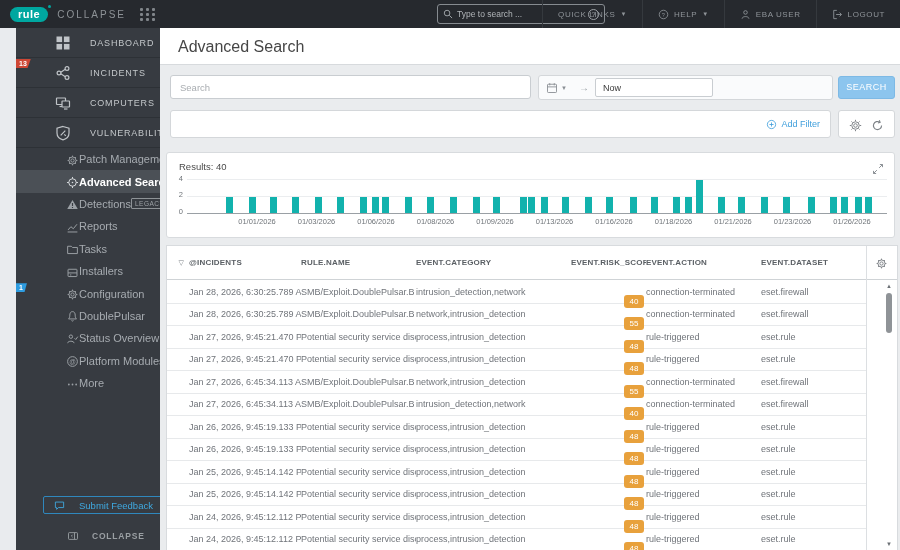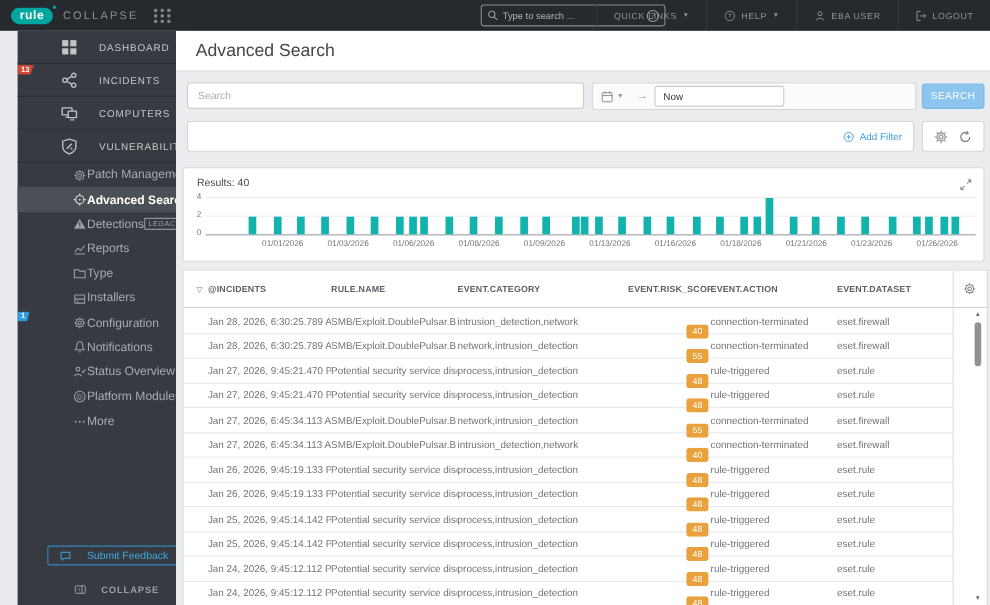--- a/index.html
+++ b/index.html
@@ -215,21 +215,21 @@
         <span class="s-icon"><svg width="100%" height="100%" viewBox="0 0 16 16" fill="none" stroke="currentColor" stroke-width="1.2">
             <path d="M2 13.5 H14"></path>
             <path d="M2.5 11 L6 7 L9 9.5 L13.5 4"></path>
           </svg></span>
         <span class="s-label">Reports</span>
       </div>
       <div class="s-item">
         <span class="s-icon"><svg width="100%" height="100%" viewBox="0 0 16 16" fill="none" stroke="currentColor" stroke-width="1.2">
             <path d="M2 4 H6.5 L8 5.5 H14 V13 H2 Z"></path>
           </svg></span>
-        <span class="s-label">Type</span>
+        <span class="s-label">Tasks</span>
       </div>
       <div class="s-item">
         <span class="s-icon"><svg width="100%" height="100%" viewBox="0 0 16 16" fill="none" stroke="currentColor" stroke-width="1.2">
             <rect x="2.5" y="4" width="11" height="9" rx="0.8"></rect>
             <path d="M2.5 8.5 H13.5 M5 11 H6.5"></path>
           </svg></span>
         <span class="s-label">Installers</span>
       </div>
       <div class="s-item">
         <span class="badge-flag" style="background: rgb(46, 156, 224);">1</span>
@@ -238,21 +238,21 @@
             <circle cx="8" cy="8" r="4.4"></circle>
             <path d="M8 3.6 V2 M8 14 V12.4 M3.6 8 H2 M14 8 H12.4 M4.9 4.9 L3.8 3.8 M12.2 12.2 L11.1 11.1 M11.1 4.9 L12.2 3.8 M3.8 12.2 L4.9 11.1"></path>
           </svg></span>
         <span class="s-label">Configuration</span>
       </div>
       <div class="s-item">
         <span class="s-icon"><svg width="100%" height="100%" viewBox="0 0 16 16" fill="none" stroke="currentColor" stroke-width="1.2">
             <path d="M8 2 C5.7 2 4.7 3.9 4.7 6.3 C4.7 9.4 3.6 10.4 3.1 11 H12.9 C12.4 10.4 11.3 9.4 11.3 6.3 C11.3 3.9 10.3 2 8 2 Z"></path>
             <path d="M6.8 12.8 A1.3 1.3 0 0 0 9.2 12.8"></path>
           </svg></span>
-        <span class="s-label">Notifications</span>
+        <span class="s-label">DoublePulsar</span>
       </div>
       <div class="s-item">
         <span class="s-icon"><svg width="100%" height="100%" viewBox="0 0 16 16" fill="none" stroke="currentColor" stroke-width="1.2">
             <circle cx="6" cy="4.5" r="2.1"></circle>
             <path d="M2 12.5 C2.3 9.3 9.7 9.3 10 12.5"></path>
             <path d="M10.5 6.5 L12 8 L14.5 4.5"></path>
           </svg></span>
         <span class="s-label">Status Overview</span>
       </div>
       <div class="s-item">

